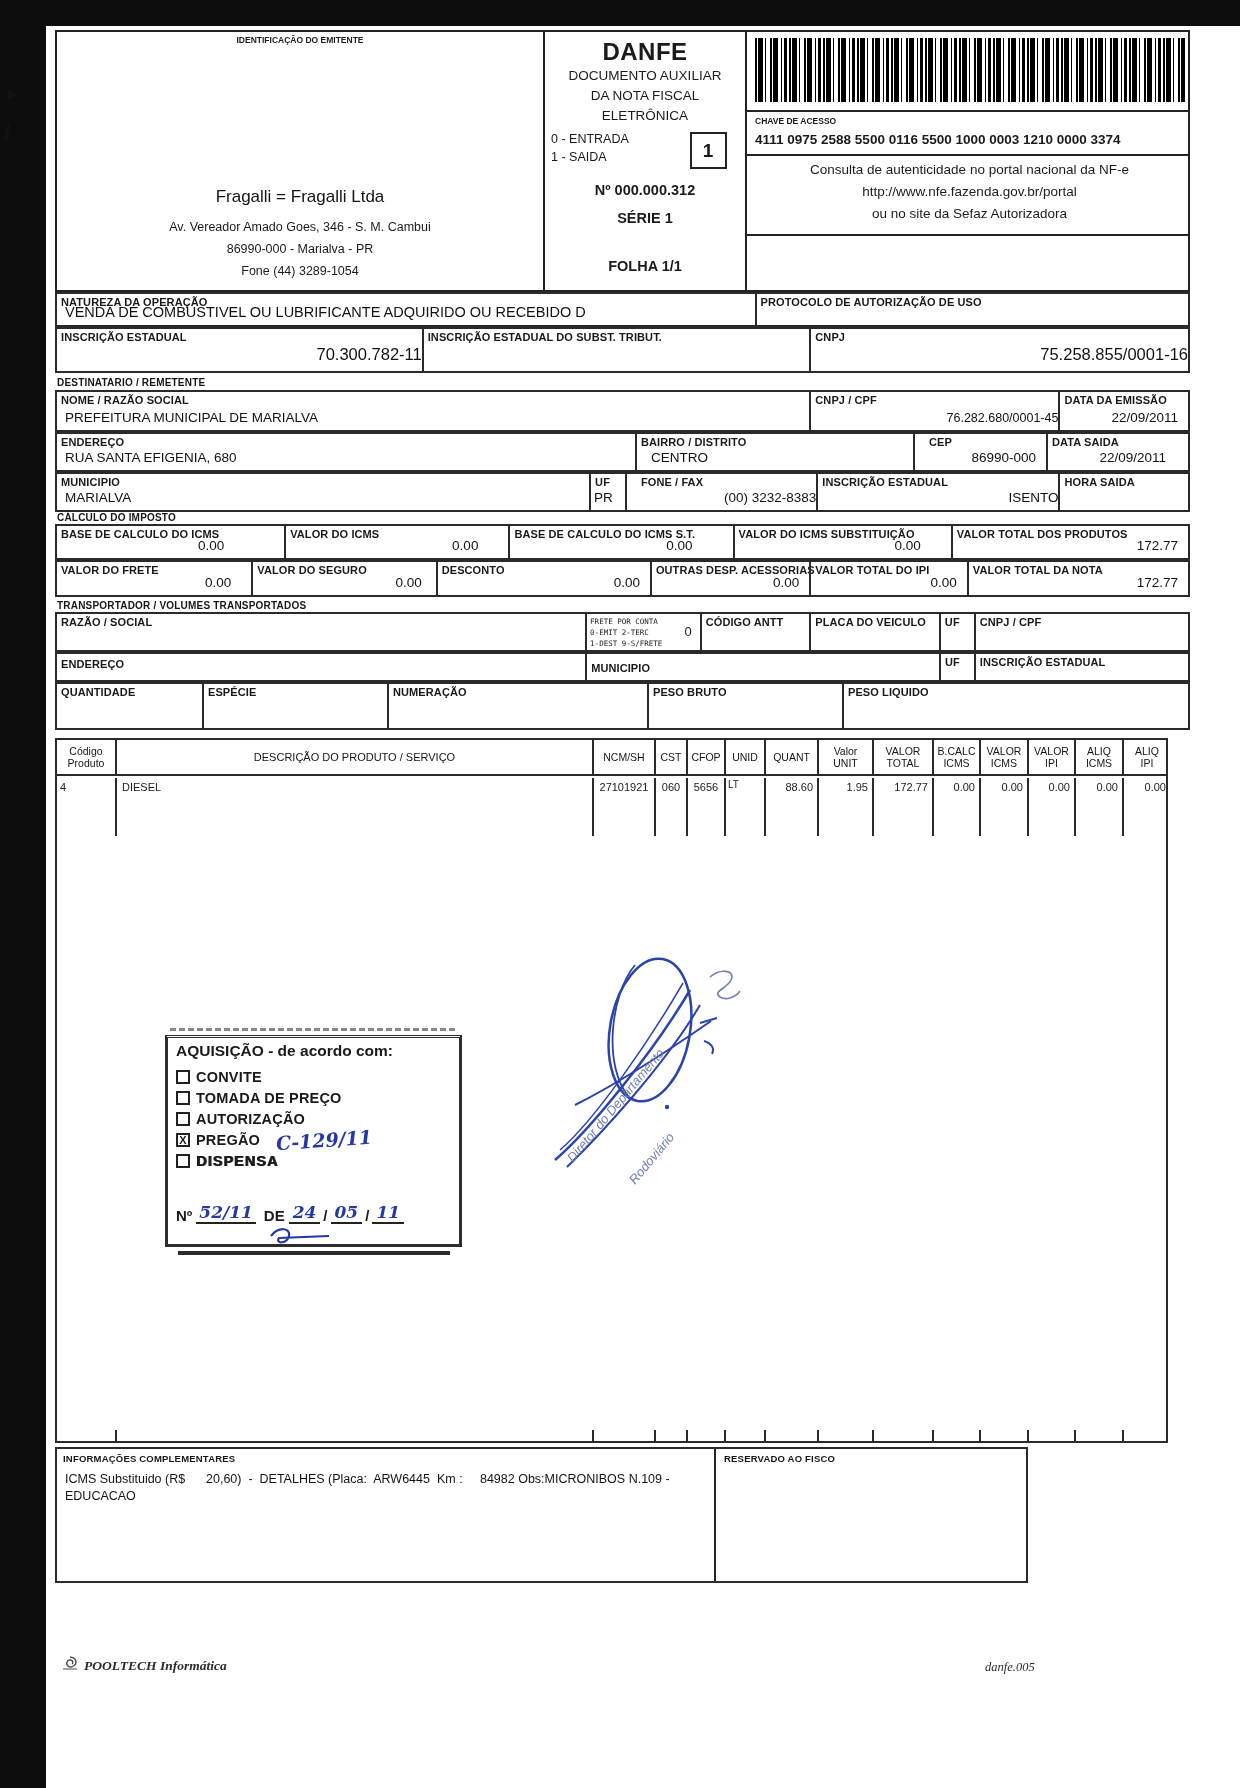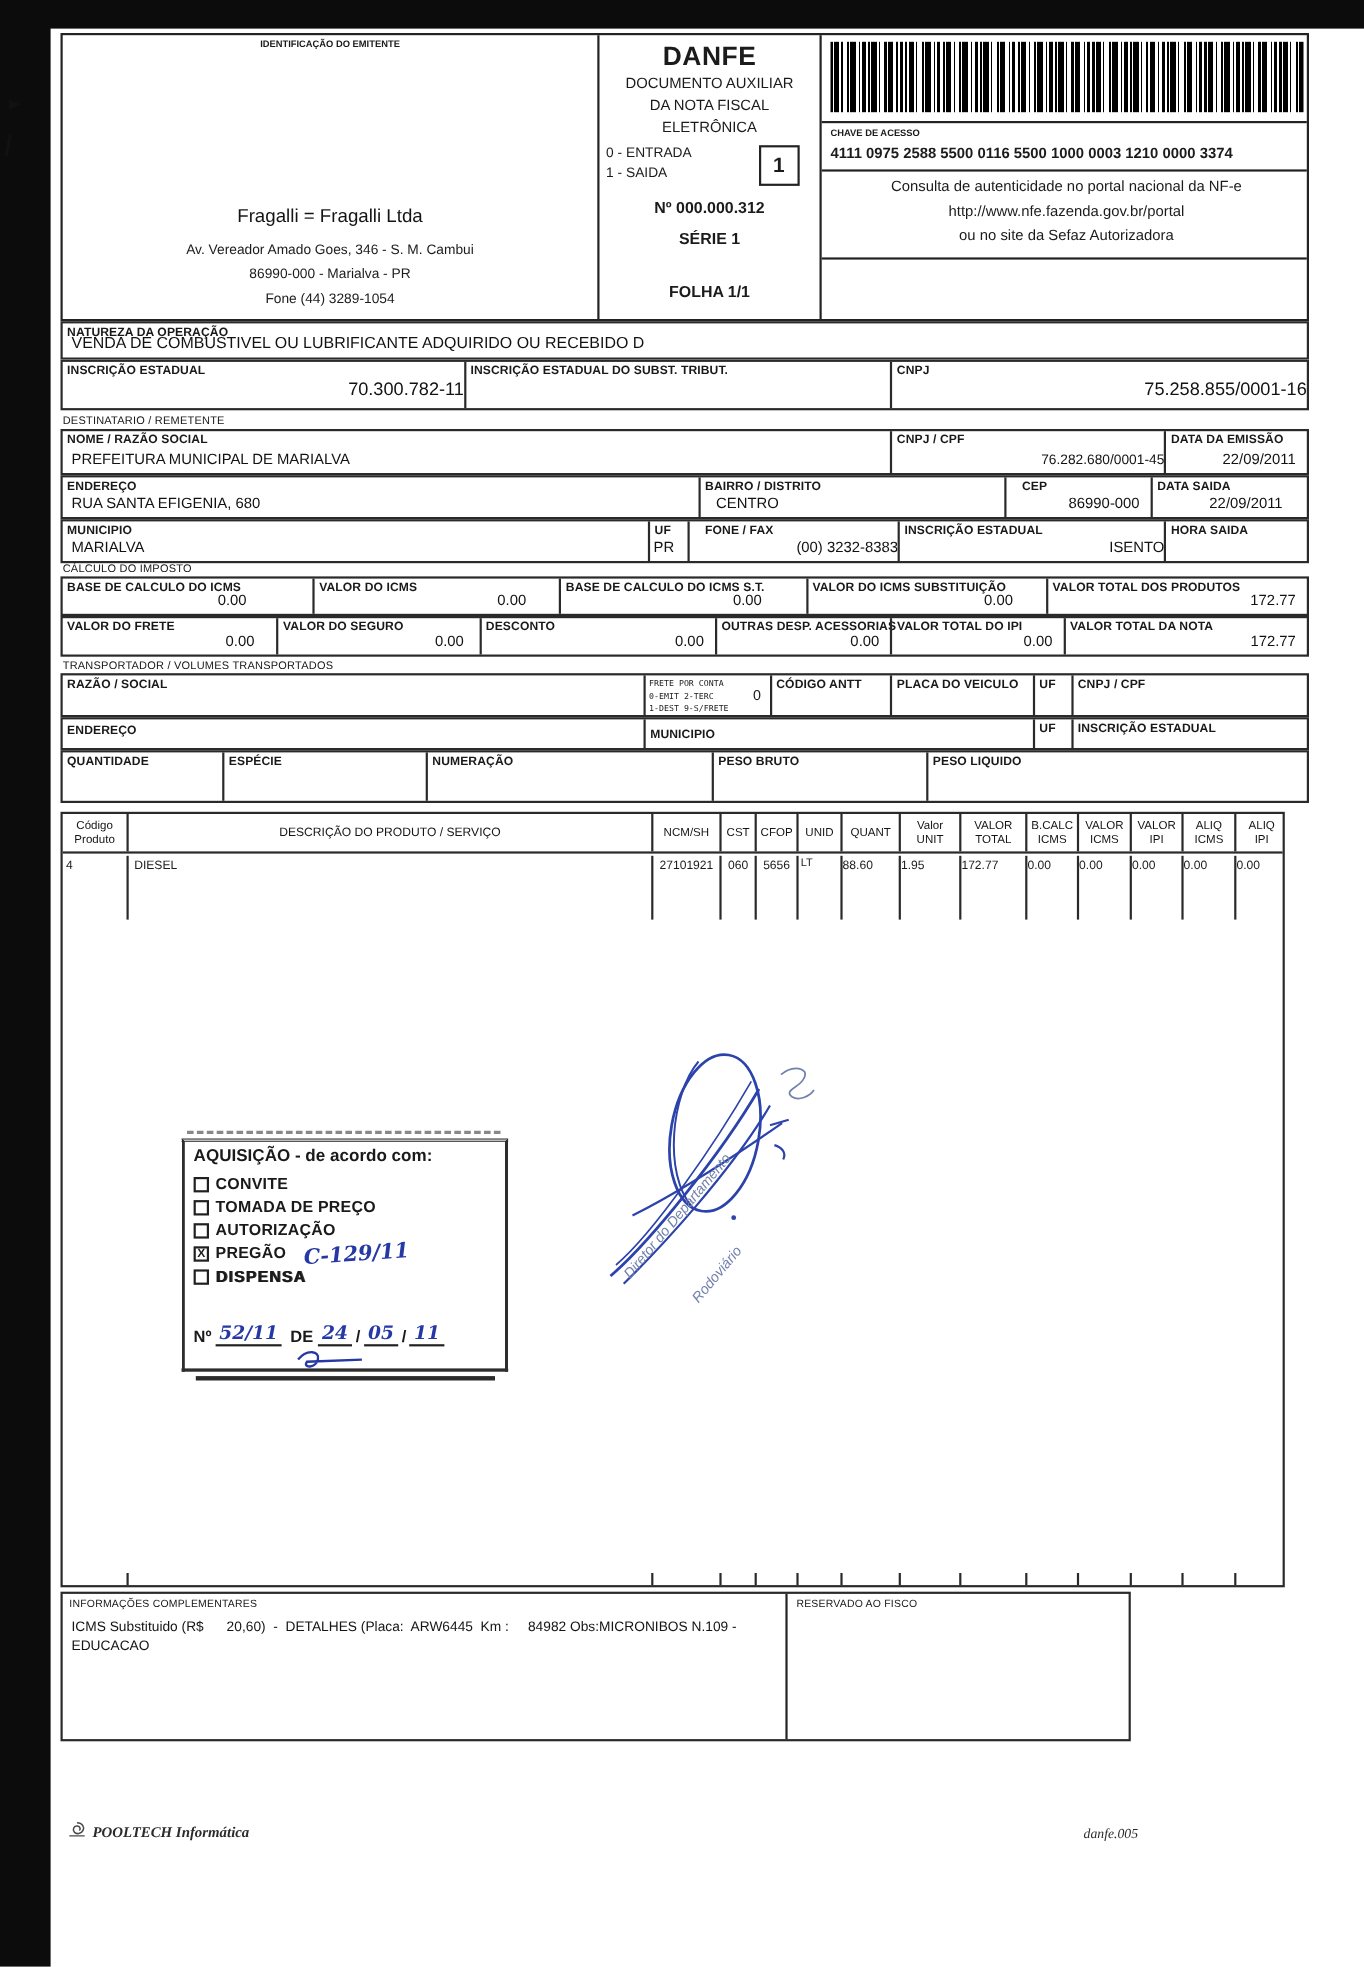--- a/index.html
+++ b/index.html
@@ -12,39 +12,39 @@
   .speck{position:absolute;background:#222;border-radius:50%}
   
   .row{position:absolute;display:flex;border:2px solid #2a2a2a;background:#fff}
   .c{position:relative;border-left:2px solid #2a2a2a;height:100%}
   .c:first-child{border-left:none}
   .lbl{position:absolute;top:2px;left:4px;font-size:11px;font-weight:bold;color:#191919;white-space:nowrap;letter-spacing:.1px}
   .v{position:absolute;font-size:13.5px;color:#121212;white-space:nowrap}
   .v-lb{left:8px;bottom:5px}
   .v-c{left:0;right:0;bottom:5px;text-align:right}
   .v-r{right:10px;bottom:5px;text-align:left}
-  .sec{position:absolute;font-size:10px;font-weight:normal;color:#161616;letter-spacing:.2px}
+  .sec{position:absolute;font-size:10px;font-weight:bold;color:#161616;letter-spacing:.2px}
   
   .hdr{position:absolute;left:55px;top:30px;width:1135px;height:262px;border:2.5px solid #232323;background:#fff}
   .vline{position:absolute;top:0;bottom:0;width:2px;background:#232323}
   .hline{position:absolute;height:2px;background:#232323}
   .ctr{text-align:center}
   .barcode{position:absolute;left:8px;top:6px;width:430px;height:64px;
     background:repeating-linear-gradient(90deg,#000 0 2px,#fff 2px 3px,#000 3px 8px,#fff 8px 10px,#000 10px 11px,#fff 11px 15px,#000 15px 17px,#fff 17px 18px,#000 18px 23px,#fff 23px 26px,#000 26px 27px,#fff 27px 29px,#000 29px 32px,#fff 32px 34px)}
   
   .tbl{position:absolute;left:55px;top:738px;width:1113px;height:705px;border:2.5px solid #2a2a2a;background:#fff}
   .thead,.tline,.ticks{display:flex;position:absolute;left:0;right:0}
   .thead{top:0;height:36px;border-bottom:2px solid #2a2a2a}
   .tline{top:38px;height:58px}
   .ticks{bottom:0;height:11px}
   .th,.td,.ti{border-left:2px solid #2a2a2a;height:100%;position:relative;flex:0 0 auto}
   .th:first-child,.td:first-child,.ti:first-child{border-left:none}
   .th{font-size:10.5px;color:#151515;text-align:center;white-space:pre-line;display:flex;align-items:center;justify-content:center;line-height:12px}
   .td{font-size:11px;padding-top:3px}
-  .ta-l{padding-left:3px}.ta-c{text-align:center}.ta-r{text-align:left;padding-right:4px}
+  .ta-l{padding-left:3px}.ta-c{text-align:center}.ta-r{text-align:right;padding-right:4px}
   .unid{font-size:10px;padding-left:2px;padding-top:1px}
   
   .stamp{position:absolute;left:165px;top:1035px;width:297px;height:212px;border:3px solid #2d2d2d;border-top-style:double;background:transparent}
   .stamp-title{position:absolute;top:4px;left:8px;font-size:15.5px;font-weight:bold;color:#1a1a1a;white-space:nowrap}
   .chklist{position:absolute;top:28px;left:8px}
   .chkrow{display:flex;align-items:center;height:21px}
   .chk{width:14px;height:14px;border:2.5px solid #202020;margin-right:6px;font-size:11px;font-weight:bold;line-height:10px;text-align:center;color:#16224f}
   .chklab{font-size:14.5px;font-weight:bold;color:#1a1a1a;letter-spacing:.2px}
   .hand{font-family:"DejaVu Serif",serif;font-style:italic;font-weight:bold;color:#2538a4;white-space:nowrap}
   .numline{position:absolute;top:164px;left:8px;display:flex;align-items:flex-end;font-weight:bold;font-size:15px;color:#1a1a1a}
@@ -100,20 +100,24 @@
   <div class="abs" style="left:698px;top:100px;width:432px;font-size:13.5px;font-weight:bold;white-space:nowrap">4111 0975 2588 5500 0116 5500 1000 0003 1210 0000 3374</div>
   <div class="abs ctr" style="left:690px;top:130px;width:445px;font-size:13.5px">Consulta de autenticidade no portal nacional da NF-e</div>
   <div class="abs ctr" style="left:690px;top:152px;width:445px;font-size:13.5px">http://www.nfe.fazenda.gov.br/portal</div>
   <div class="abs ctr" style="left:690px;top:174px;width:445px;font-size:13.5px">ou no site da Sefaz Autorizadora</div>
 </div>
 
 <div class="row" style="left:55px;top:292px;width:1135px;height:35px">
   <div class="c" style="width:700px">
     <span class="lbl">NATUREZA DA OPERAÇÃO</span>
     <span class="v v-lb" style="font-size:14.5px">VENDA DE COMBUSTIVEL OU LUBRIFICANTE ADQUIRIDO OU RECEBIDO D</span>
+  </div>
+  <div class="c" style="width:435px">
+    <span class="lbl">PROTOCOLO DE AUTORIZAÇÃO DE USO</span>
+    <span class="v v-c"></span>
   </div>
 </div>
 
 <div class="row" style="left:55px;top:327px;width:1135px;height:46px">
   <div class="c" style="width:366px">
     <span class="lbl">INSCRIÇÃO ESTADUAL</span>
     <span class="v v-c" style="font-size:16.5px;bottom:7px">70.300.782-11</span>
   </div>
   <div class="c" style="width:389px">
     <span class="lbl">INSCRIÇÃO ESTADUAL DO SUBST. TRIBUT.</span>

